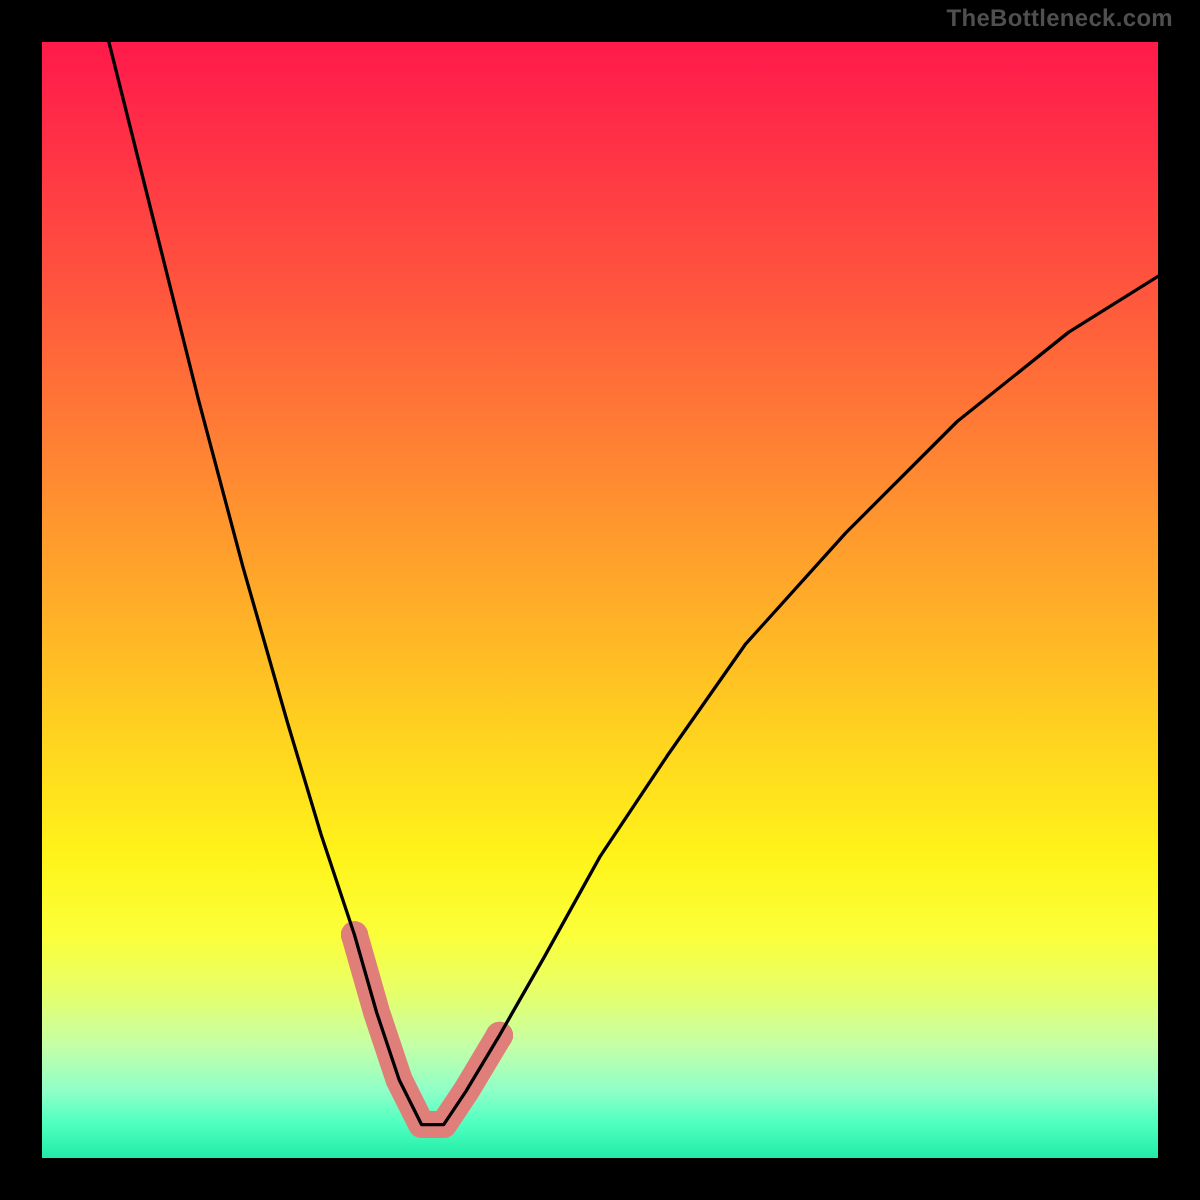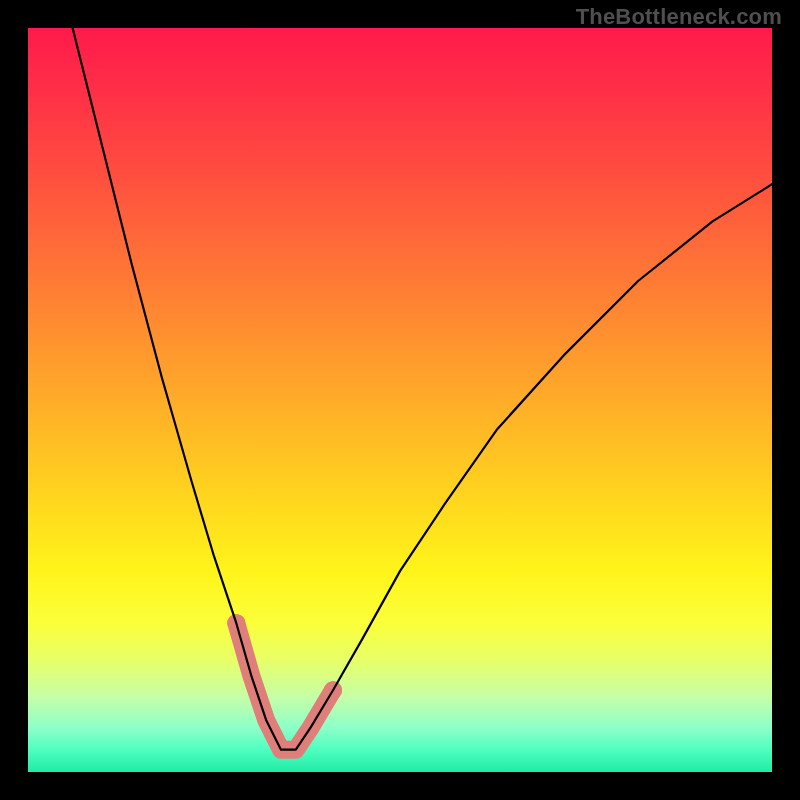--- a/index.html
+++ b/index.html
@@ -15,21 +15,21 @@
     position: relative;
     width: 800px;
     height: 800px;
     background: #000;
   }
   .watermark {
     position: absolute;
     top: 4px;
     right: 18px;
     color: #4f4f4f;
-    font-size: 22px;
+    font-size: 16px;
     font-weight: 600;
     letter-spacing: 0.2px;
     z-index: 3;
   }
   .gradient-area {
     position: absolute;
     left: 28px;
     top: 28px;
     width: 744px;
     height: 744px;

